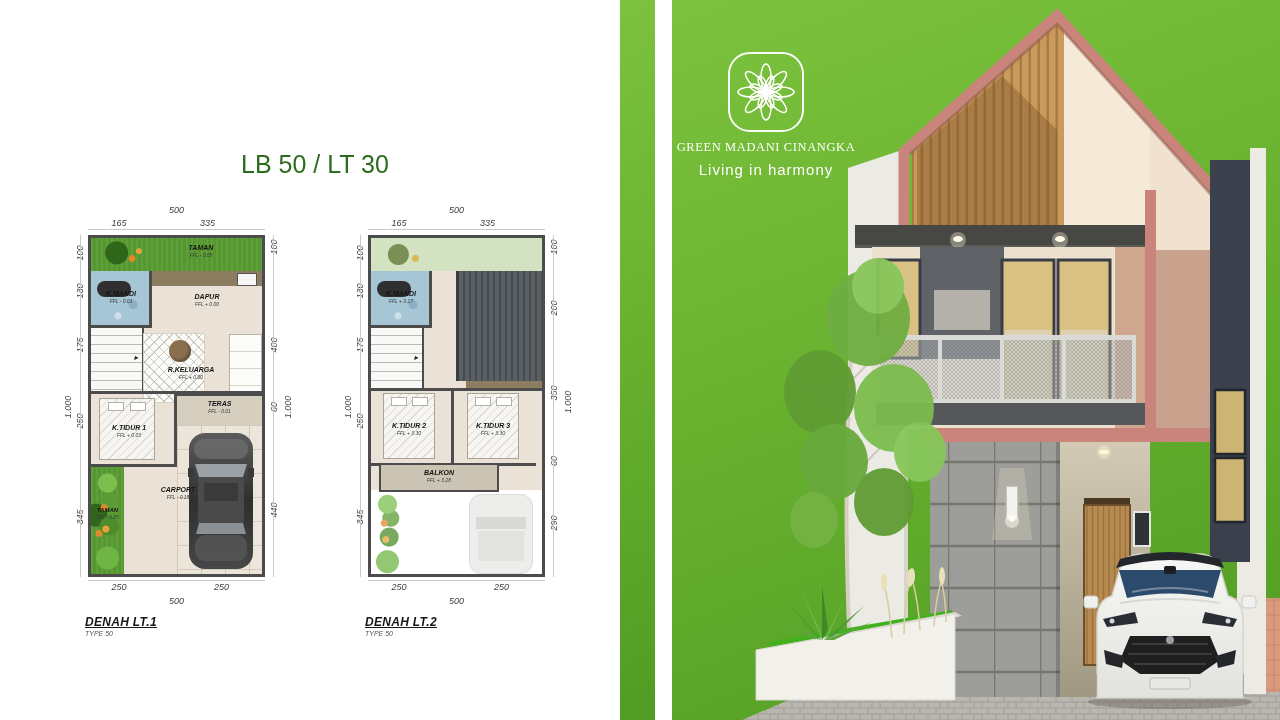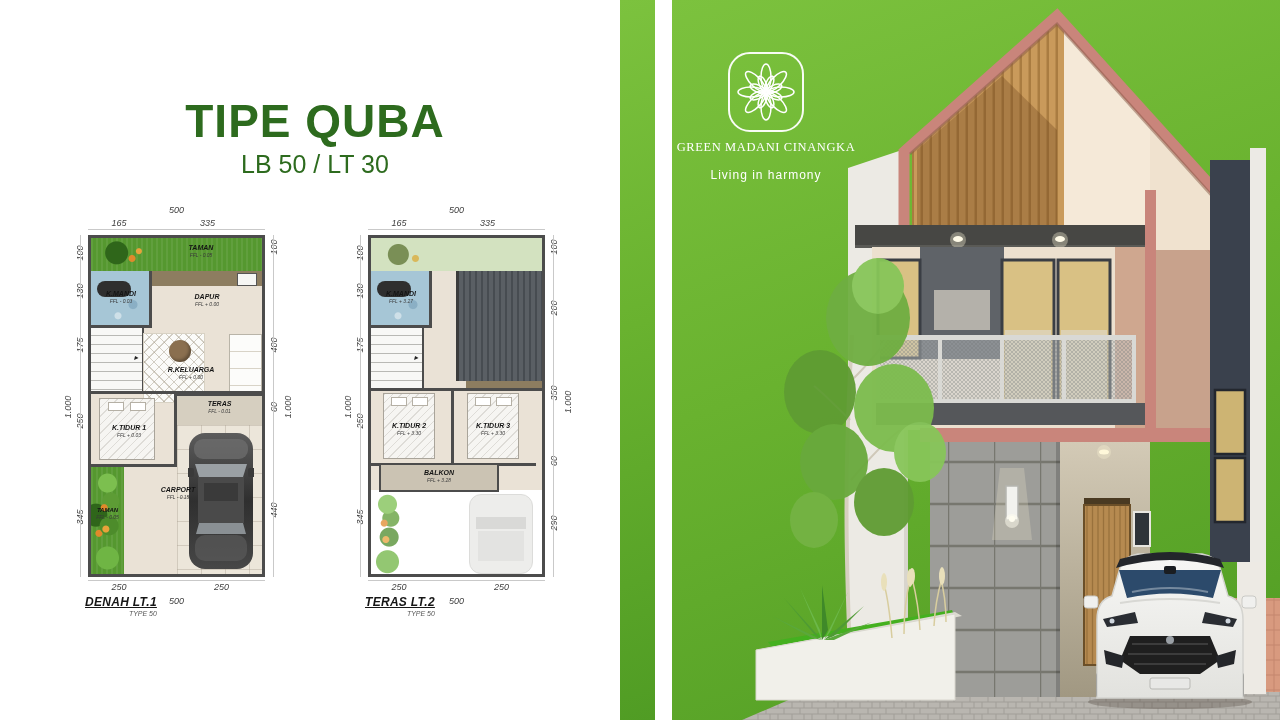--- a/index.html
+++ b/index.html
@@ -67,47 +67,46 @@
   .ledge { background:#8d7d60; }
   .balkon-floor { background:#cbc3b3; border:2px solid #4c4c4c; }
   .void-white { background:#ffffff; }
   .plant-strip { background-image:radial-gradient(circle at 50% 15%, #7cbf4f 9px, transparent 10px),
                   radial-gradient(circle at 40% 38%, #e0892b 3px, transparent 4px),
                   radial-gradient(circle at 60% 32%, #5d9c35 8px, transparent 9px),
                   radial-gradient(circle at 45% 58%, #e8a23a 3px, transparent 4px),
                   radial-gradient(circle at 55% 55%, #4d8c2b 9px, transparent 10px),
                   radial-gradient(circle at 50% 85%, #6fb544 11px, transparent 12px); }
   .plant-strip.pale { opacity:.75; }
-  .caption { position:absolute; left:25px; top:392px;text-align:right; }
+  .caption { position:absolute; left:25px; top:412px; }
   .caption-name { font-size:12px; font-weight:bold; color:#161616; text-decoration:underline; letter-spacing:.3px; }
   .caption-sub { font-size:7px; color:#555; margin-top:1px; }
 
   .gcar { position:absolute; background:#ededeb; border:1px solid #dcdcda; border-radius:12px; }
   .gcar .g1 { position:absolute; left:6px; top:22px; right:6px; height:12px; background:#d9d9d7; }
   .gcar .g2 { position:absolute; left:8px; top:36px; right:8px; height:30px; background:#e3e3e1; }
 
   
   .green-stripe { position:absolute; left:620px; top:0; width:35px; height:720px;
                   background:linear-gradient(160deg,#7cc23e 0%, #69b22f 45%, #509c24 100%); }
   .green-panel { position:absolute; left:672px; top:0; width:608px; height:720px;
                  background:linear-gradient(160deg,#7cc23e 0%, #69b22f 45%, #509c24 100%); }
   .brand { position:absolute; left:10px; top:52px; width:168px; text-align:center; color:#ffffff; z-index:20; }
   .logo-box { width:76px; height:80px; margin:0 auto 8px auto; border:2px solid rgba(255,255,255,.95);
               border-radius:22px; display:flex; align-items:center; justify-content:center; }
   .brand-name { font-family:"Liberation Serif", serif; font-size:12.5px; letter-spacing:.6px; white-space:nowrap;
                 margin-left:-42px; width:252px;margin-top:8px; }
-  .brand-tagline { font-size:12px; letter-spacing:1px; margin-left:-42px; width:252px; margin-top:13px; }
+  .brand-tagline { font-size:15px; letter-spacing:1px; margin-left:-42px; width:252px; margin-top:6px; }
   .house-svg { position:absolute; left:0; top:0; width:608px; height:720px; }
 </style>
 </head>
 <body>
 
 <div class="stage">
 
-  <div class="title">TIPE QUBA</div>
   <div class="subtitle">LB 50 / LT 30</div>
 
   <div class="plan" id="plan1">
     <span class="dim" style="left:28px;top:2px;width:177px;">500</span>
     <span class="dim" style="left:28px;top:15px;width:62px;">165</span>
     <span class="dim" style="left:90px;top:15px;width:115px;">335</span>
     <div class="dline" style="left:28px;top:26px;width:177px;height:1px;"></div>
 
     <span class="dim vdim" style="left:2px;top:45px;">100</span>
     <span class="dim vdim" style="left:2px;top:83px;">130</span>
@@ -293,21 +292,21 @@
       </div>
 
       <div class="gcar" style="left:98px;top:256px;width:64px;height:80px;">
         <div class="g1"></div>
         <div class="g2"></div>
       </div>
       <div class="plant-strip pale" style="left:0;top:254px;width:33px;height:82px;"></div>
     </div>
 
     <div class="caption">
-      <div class="caption-name">TERAS LT.2</div>
+      <div class="caption-name">DENAH LT.2</div>
       <div class="caption-sub">TYPE 50</div>
     </div>
   </div>
 
   <div class="green-stripe"></div>
 
   <div class="green-panel">
 
     <svg class="house-svg" viewBox="0 0 608 720">
       <defs>

